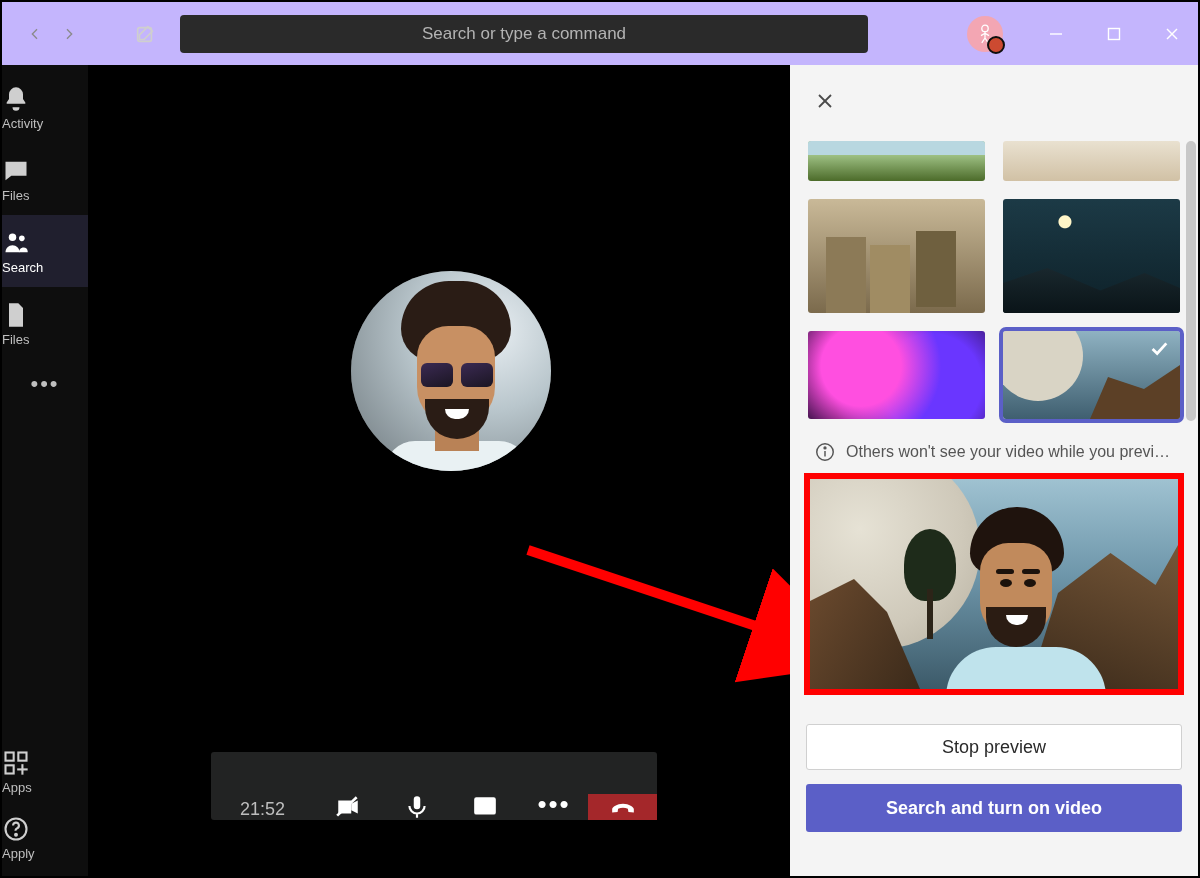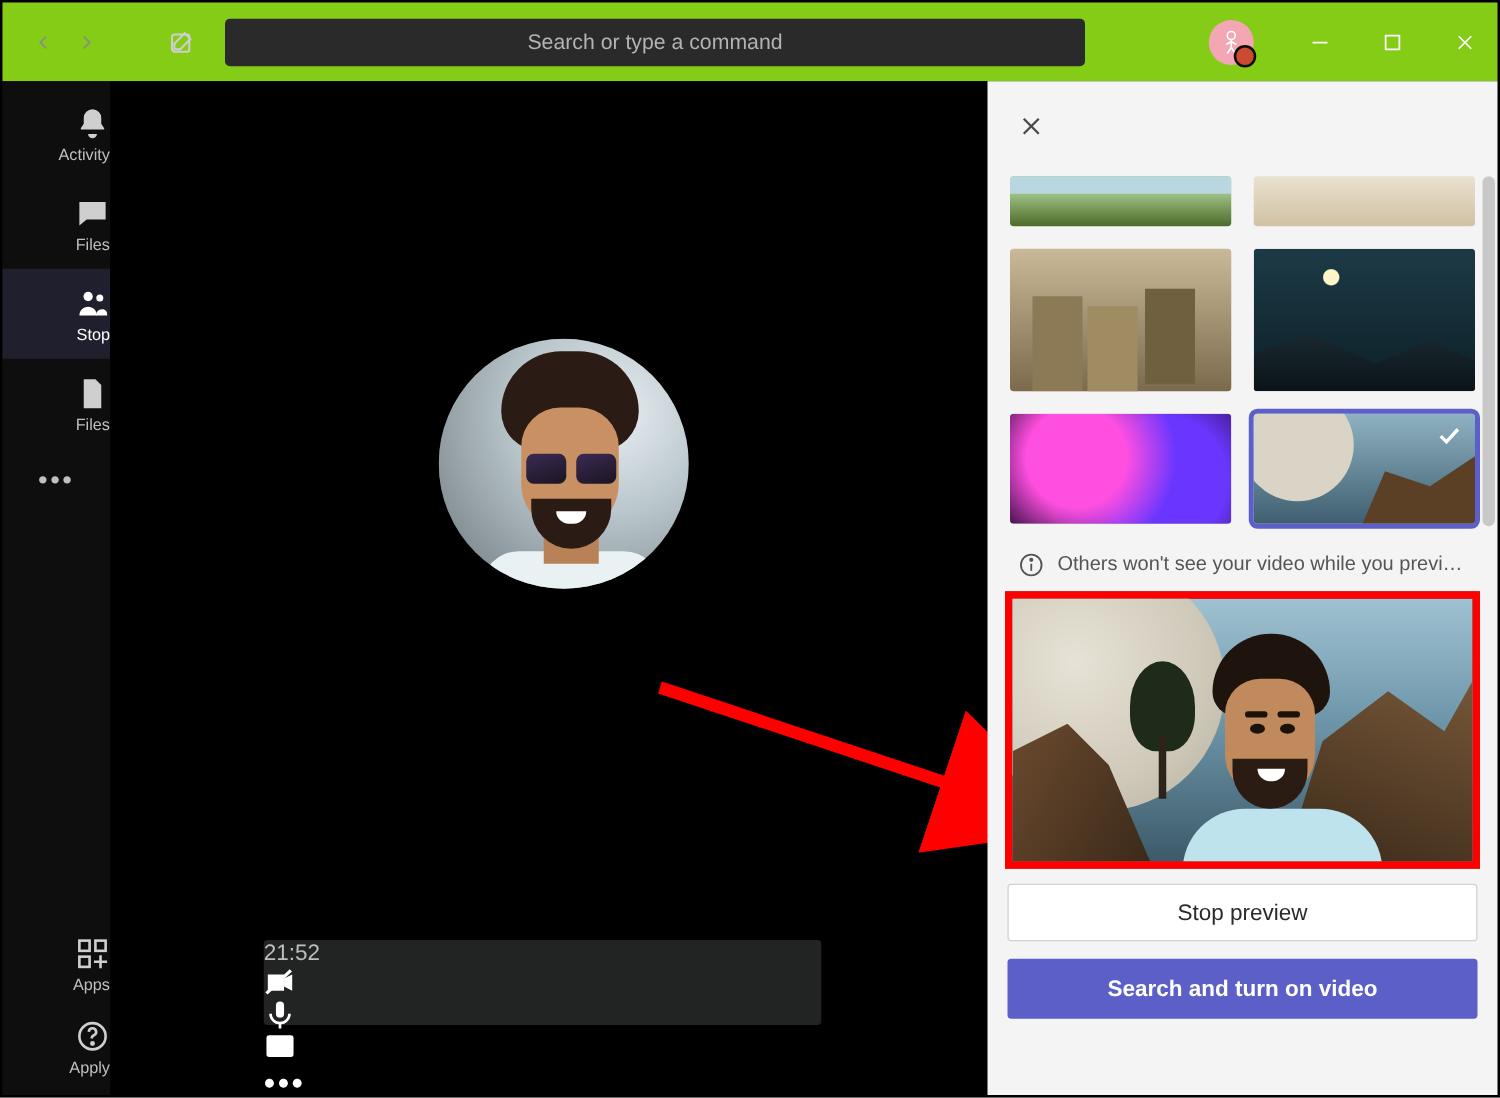--- a/index.html
+++ b/index.html
@@ -1,39 +1,39 @@
 <!DOCTYPE html>
 <html><head>
 <meta charset="utf-8">
 <style>
   * { box-sizing: border-box; margin: 0; padding: 0; font-family: "Segoe UI", Arial, sans-serif; }
   html, body { width: 1200px; height: 878px; overflow: hidden; background:#fff; }
   .frame { width: 100%; height: 100%; border: 2px solid #000; position: relative; background: #0b0b0b; }
 
   
-  .titlebar { height: 63px; background: #84cc16; display: flex; align-items: center; position: relative; }
+  .titlebar { height: 63px; background: #c4b5fd; display: flex; align-items: center; position: relative; }
   .navbtns { display:flex; gap: 8px; margin-left: 20px; }
   .chev { width: 26px; height:26px; display:flex; align-items:center; justify-content:center; color:#8a8a8a; }
   .chev svg { width:16px; height:16px; stroke:#8a8a8a; stroke-width:2; fill:none; }
   .compose { width: 34px; height:34px; margin-left: 46px; display:flex; align-items:center; justify-content:center; color:#c8c8c8;}
   .compose svg { width:22px; height:22px; stroke:#cfcfcf; stroke-width:1.8; fill:none; }
   .search { margin-left: 18px; width: 688px; height: 38px; background:#2a2a2a; border-radius:4px; display:flex; align-items:center; justify-content:center; color:#b3b3b3; font-size:17px; }
   .avatar-top { position:absolute; right: 195px; top: 14px; width:36px; height:36px; border-radius:50%; background:#f3a6b3; display:flex; align-items:center; justify-content:center; }
   .avatar-top::after{content:""; position:absolute; right:-2px; bottom:-2px; width:14px; height:14px; border-radius:50%; background:#cc4a31; border:2px solid #0e0e0e;}
   .stickman { width:16px; height:20px; }
   .wincontrols { position:absolute; right: 12px; top:0; height:63px; display:flex; align-items:center; gap: 30px; color:#fff;}
   .winbtn { width:28px; height:28px; display:flex; align-items:center; justify-content:center; }
   .winbtn svg { width:14px; height:14px; stroke:#fff; stroke-width:1.4; fill:none;}
 
   
   .body { position:absolute; top:63px; left:0; right:0; bottom:0; display:flex; }
 
   
   .rail { width: 86px; background:#0e0e0e; display:flex; flex-direction:column; align-items:center; padding-top:6px; position:relative;}
-  .rail-item { width: 100%; height: 72px; display:flex; flex-direction:column; align-items:flex-end; justify-content:center; gap:4px; color:#bfbfbf; font-size:13px; position:relative; cursor:pointer;}
+  .rail-item { width: 100%; height: 72px; display:flex; flex-direction:column; align-items:flex-start; justify-content:center; gap:4px; color:#bfbfbf; font-size:13px; position:relative; cursor:pointer;}
   .rail-item.active { background:#201f2e; color:#fff;}
   .rail-item .ricon { width:28px; height:28px; }
   .rail-item .rlabel { line-height:1; }
   .rail-more { height:50px; display:flex; align-items:center; justify-content:center; color:#bfbfbf; font-size:22px; letter-spacing:2px; width:100%;}
   .rail-bottom { position:absolute; bottom:0; left:0; right:0; display:flex; flex-direction:column; align-items:center; padding-bottom:6px;}
   .rail-bottom .rail-item { height:66px;}
 
   
   .stage { flex:1; background:#000; position:relative; }
   .profile-disc { position:absolute; left: 263px; top: 206px; width: 200px; height:200px; border-radius:50%; overflow:hidden; background:#444;}
@@ -42,21 +42,21 @@
   .pf-face { position:absolute; top:55px; left:66px; width:78px; height:100px; background:#c89063; border-radius:40px 40px 50px 50px; }
   .pf-glasses { position:absolute; top:92px; left:70px; width:72px; height:26px;}
   .pf-glasses .lens { position:absolute; width:32px; height:24px; background:linear-gradient(160deg,#3b2a53,#1a1522); border-radius:6px; }
   .pf-glasses .lens.l{left:0;} .pf-glasses .lens.r{right:0;}
   .pf-beard { position:absolute; top:128px; left:74px; width:64px; height:40px; background:#2a1c15; border-radius:0 0 36px 36px;}
   .pf-smile { position:absolute; top:138px; left:94px; width:24px; height:10px; background:#fff; border-radius:0 0 12px 12px;}
   .pf-neck { position:absolute; top:150px; left:84px; width:44px; height:30px; background:#b98256;}
   .pf-shirt{ position:absolute; top:170px; left:34px; width:144px; height:60px; background:#e9f1f3; border-radius:30px 30px 0 0;}
 
   
-  .calltb { position:absolute; left: 123px; bottom: 56px; width: 446px; height: 68px; background:#222323; border-radius:3px; display:flex; align-items:flex-start; box-shadow:0 4px 16px rgba(0,0,0,.5);flex-direction:column;}
+  .calltb { position:absolute; left: 123px; bottom: 56px; width: 446px; height: 68px; background:#222323; border-radius:3px; display:flex; align-items:flex-end; box-shadow:0 4px 16px rgba(0,0,0,.5);}
   .ct-cell { flex:1; display:flex; align-items:center; justify-content:center; color:#fff; position:relative;}
   .ct-time { flex:1.5; color:#bdbdbd; font-size:18px; font-weight:400; }
   .ct-cell svg { width:26px; height:26px; fill:#fff; }
   .ct-more { font-size:26px; letter-spacing:2px; color:#fff;}
   .ct-hang { background:#a4272a; }
   .ct-hang svg { fill:#fff; }
 
   
   .panel { width: 408px; background:#f4f4f4; position:relative; display:flex; flex-direction:column;}
   .panel-head { height: 76px; display:flex; align-items:center; justify-content:space-between; padding: 0 28px 0 26px;}
@@ -90,21 +90,21 @@
   .pv-hair{position:absolute; left:30px; top:8px; width:94px; height:66px; background:#1f130d; border-radius:48px 48px 20px 20px;}
   .pv-skin{position:absolute; left:40px; top:44px; width:72px; height:96px; background:#c18a5c; border-radius:36px 36px 46px 46px;}
   .pv-beard{position:absolute; left:46px; top:108px; width:60px; height:40px; background:#2b1c13; border-radius:0 0 34px 34px;}
   .pv-mouth{position:absolute; left:66px; top:116px; width:22px; height:10px; background:#fff; border-radius:0 0 12px 12px;}
   .pv-eye{position:absolute; top:80px; width:12px; height:8px; background:#1b120c; border-radius:50%;}
   .pv-eye.l{left:60px;} .pv-eye.r{left:84px;}
   .pv-brow{position:absolute; top:70px; width:18px; height:5px; background:#1b120c; border-radius:3px;}
   .pv-brow.l{left:56px;} .pv-brow.r{left:82px;}
   .pv-shirt{position:absolute; left:6px; top:148px; width:160px; height:80px; background:#bfe3ec; border-radius:50px 50px 0 0;}
 
-  .btn-row{ padding: 12px 16px 0 16px; display:flex; flex-direction:column; gap:14px;}
+  .btn-row{ padding: 29px 16px 0 16px; display:flex; flex-direction:column; gap:14px;}
   .btn-stop { height:46px; background:#fff; border:1px solid #d0d0d0; border-radius:3px; display:flex; align-items:center; justify-content:center; font-size:18px; color:#2a2a2a; cursor:pointer;}
   .btn-apply{ height:48px; background:#5b5fc7; border-radius:3px; display:flex; align-items:center; justify-content:center; font-size:18px; font-weight:600; color:#fff; cursor:pointer;}
 
   
   .red-arrow{ position:absolute; left: 430px; top: 455px; width: 370px; height: 180px; pointer-events:none;}
   .red-arrow svg{ width:100%; height:100%;}
 
   
   .t-field{background:linear-gradient(#a4c78a 30%, #4c6b2a);}    
   .t-field::after{content:""; position:absolute; top:0;left:0;right:0;height:14px;background:#b8d7e0;}
@@ -185,21 +185,21 @@
           </svg>
         <span class="rlabel">Files</span>
       </div>
       <div class="rail-item active">
         <svg class="ricon" viewBox="0 0 24 24" fill="#fff">
             <circle cx="9" cy="7" r="3.2"></circle>
             <circle cx="17" cy="8" r="2.4"></circle>
             <path d="M3 20c0-3.3 2.7-6 6-6s6 2.7 6 6"></path>
             <path d="M14.5 20c0-2.3 1.6-4.2 4-4.2 2 0 3.5 1.4 3.5 3.2V20"></path>
           </svg>
-        <span class="rlabel">Stop</span>
+        <span class="rlabel">Search</span>
       </div>
       <div class="rail-item">
         <svg class="ricon" viewBox="0 0 24 24" fill="#cfcfcf">
             <path d="M6 2h8l4 4v16H6z"></path>
           </svg>
         <span class="rlabel">Files</span>
       </div>
       <div class="rail-more">•••</div>
 
       <div class="rail-bottom">

